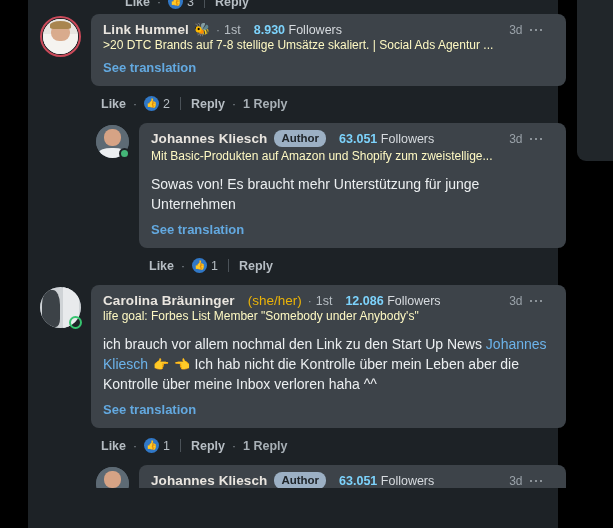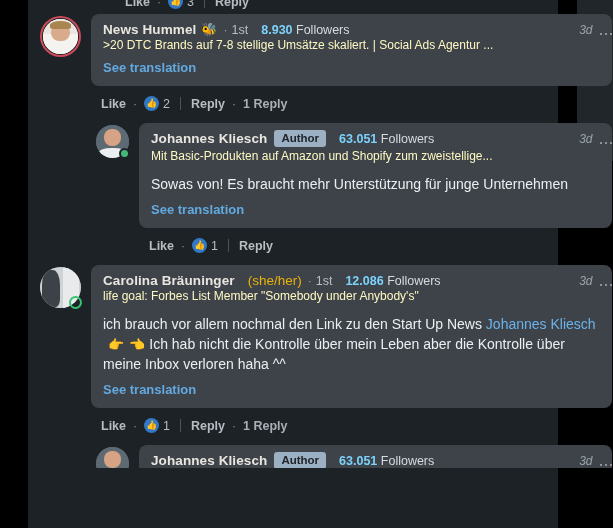--- a/index.html
+++ b/index.html
@@ -39,21 +39,21 @@
     height: 161px;
     background: #21262a;
     border-bottom-left-radius: 9px;
   }
 
   
   .thread {
     position: absolute;
     left: 28px;
     top: 0;
-    width: 584px;
+    width: 538px;
     height: 528px;
   }
 
   .comment {
     position: relative;
     padding-left: 12px;
   }
   .comment.nested {
     padding-left: 68px;
   }
@@ -203,21 +203,21 @@
   }
   .pronoun {
     font-size: 13.5px;
     color: #eab308;
     margin-left: 13px;
   }
   .author-badge {
     display: inline-block;
     margin-left: 7px;
     padding: 1px 7px 2px 7px;
-    border-radius: 3px;
+    border-radius: 8px;
     background: #9cb0c4;
     color: #20262b;
     font-size: 11.5px;
     font-weight: bold;
     line-height: 14px;
     position: relative;
     top: -1px;
   }
   .degree-dot {
     font-size: 12px;
@@ -243,25 +243,24 @@
     margin-top: 1px;
     white-space: nowrap;
     overflow: hidden;
     text-overflow: ellipsis;
     padding-right: 40px;
   }
 
   .meta-right {
     position: absolute;
     top: 9px;
-    right: 0;
+    right: 24px;
     display: flex;
-    align-items: flex-end;
+    align-items: center;
     gap: 7px;
-    font-style: italic;
   }
   .timestamp {
     font-size: 12px;
     color: #9aa2a9;
   }
   .more-icon {
     display: inline-flex;
     gap: 2.5px;
     align-items: center;
     padding: 2px 0;
@@ -399,21 +398,21 @@
           <div class="bubble">
             <div class="meta-right">
               <span class="timestamp">3d</span>
               <span class="more-icon">
                   <i></i>
                   <i></i>
                   <i></i>
                 </span>
             </div>
             <div class="head-line">
-              <span class="author-name">News Hummel</span>
+              <span class="author-name">Link Hummel</span>
               <span class="emoji">🐝</span>
               <span class="degree-dot">·</span>
               <span class="degree">1st</span>
               <span class="followers"><b>8.930</b> <span>Followers</span></span>
             </div>
             <div class="headline">&gt;20 DTC Brands auf 7-8 stellige Umsätze skaliert. | Social Ads Agentur ...</div>
             <span class="see-translation">See translation</span>
           </div>
           <div class="actions">
             <span class="act">Like</span>

